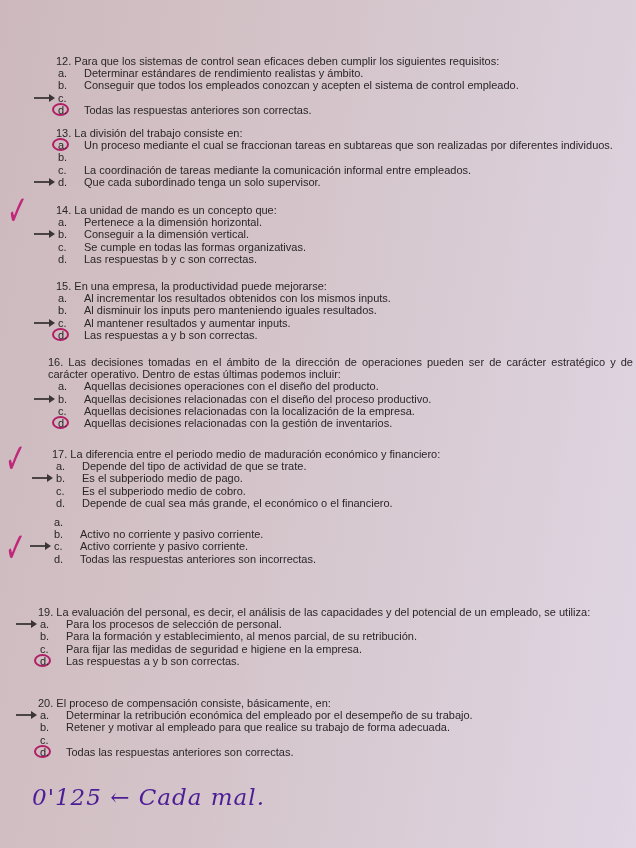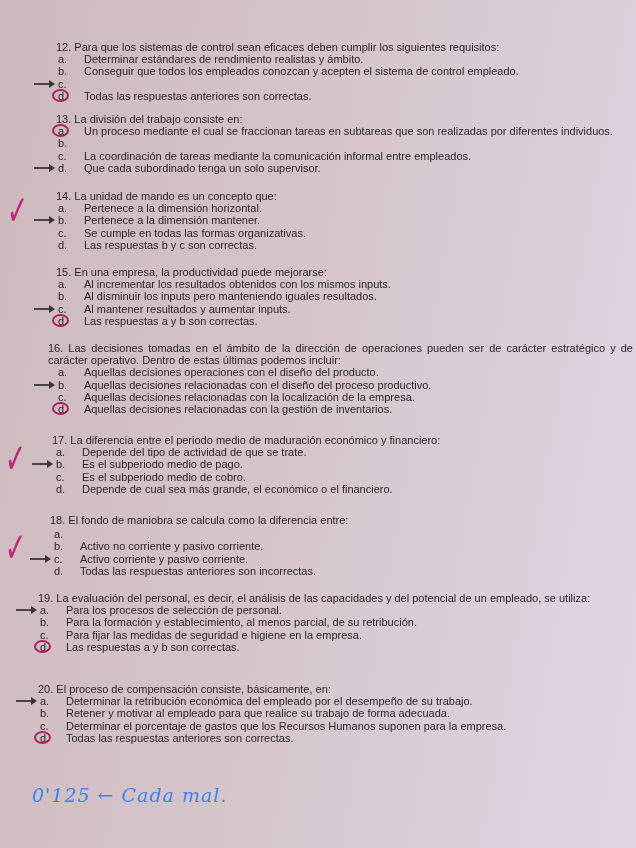--- a/index.html
+++ b/index.html
@@ -6,43 +6,43 @@
   body {
     width: 636px; height: 848px; overflow: hidden; position: relative;
     background: linear-gradient(100deg, #cdb9bd 0%, #d3c2c7 35%, #d8cbd3 65%, #e0d6e4 100%);
     font-family: "Liberation Sans", sans-serif;
     color: #2a2628;
   }
   .page {
     position: absolute; left: 0; top: 0; width: 636px; height: 848px;
   }
   .question { position: absolute; left: 56px; right: 0; font-size: 11px; line-height: 12.2px; }
-  .q-title { white-space: nowrap; }
+  .q-title { white-space: nowrap; margin-top: 14px; }
   .q-title.wrap { white-space: normal; width: 585px; text-align: justify; }
   .opt { position: relative; white-space: nowrap; height: 12.2px; }
   .opt .letter { position: absolute; left: 2px; width: 16px; }
   .opt .text { position: absolute; left: 28px; }
   .circle {
     position: absolute; left: -4px; top: -1px; width: 17px; height: 13px;
     border: 2px solid #b01e63; border-radius: 50%; box-sizing: border-box;
   }
   .arrow {
     position: absolute; left: -22px; top: 5px; width: 18px; height: 2px; background: #4a4446;
   }
   .arrow::after {
     content: ""; position: absolute; right: -3px; top: -3px;
     border-left: 6px solid #3a3436; border-top: 4px solid transparent; border-bottom: 4px solid transparent;
   }
   .check {
     position: absolute; font-family: "DejaVu Sans", sans-serif; color: #c0287a;
     font-size: 42px; line-height: 42px; transform: scaleX(0.6);
   }
   .handnote {
-    position: absolute; left: 32px; top: 784px; color: #3b82f6;
-    font-family: "DejaVu Serif", serif; font-style: italic; font-size: 19px; letter-spacing: 1px;
+    position: absolute; left: 32px; top: 784px; color: #4c1d95;
+    font-family: "DejaVu Serif", serif; font-style: italic; font-size: 23px; letter-spacing: 1px;
   }
 </style>
 </head>
 <body>
 
 <div class="page">
 
   <div class="question" style="top:41px;">
     <div class="q-title">12. Para que los sistemas de  control sean eficaces deben cumplir los siguientes requisitos:</div>
     <div class="opt">
@@ -88,21 +88,21 @@
   <span class="check" style="left:0px; top:190px;">✓</span>
   <div class="question" style="top:190px;">
     <div class="q-title">14. La unidad de mando es un concepto que:</div>
     <div class="opt">
         <span class="letter">a.</span>
         <span class="text">Pertenece a la dimensión horizontal.</span>
       </div>
     <div class="opt">
         <span class="arrow"></span>
         <span class="letter">b.</span>
-        <span class="text">Pertenece a la dimensión mantener.</span>
+        <span class="text">Conseguir a la dimensión vertical.</span>
       </div>
     <div class="opt">
         <span class="letter">c.</span>
         <span class="text">Se cumple en todas las formas organizativas.</span>
       </div>
     <div class="opt">
         <span class="letter">d.</span>
         <span class="text">Las respuestas b y c son correctas.</span>
       </div>
   </div>
@@ -172,21 +172,20 @@
         </div>
       <div class="opt">
           <span class="letter">d.</span>
           <span class="text">Depende de cual sea más grande, el económico o el financiero.</span>
         </div>
     </div>
   </div>
 
   <span class="check" style="left:-2px; top:527px;">✓</span>
   <div class="question" style="top:514px; left:50px;">
-    <div class="q-title">18. El fondo de maniobra se calcula como la diferencia entre:</div>
     <div style="margin-left:2px; margin-top:2px;">
       <div class="opt">
           <span class="letter">a.</span>
         </div>
       <div class="opt">
           <span class="letter">b.</span>
           <span class="text">Activo no corriente y pasivo corriente.</span>
         </div>
       <div class="opt">
           <span class="arrow"></span>
@@ -231,21 +230,20 @@
           <span class="arrow"></span>
           <span class="letter">a.</span>
           <span class="text">Determinar la retribución económica del empleado por el desempeño de su trabajo.</span>
         </div>
       <div class="opt">
           <span class="letter">b.</span>
           <span class="text">Retener y motivar al empleado para que realice su trabajo de forma adecuada.</span>
         </div>
       <div class="opt">
           <span class="letter">c.</span>
-          <span class="text">Determinar el porcentaje de gastos que los Recursos Humanos suponen para la empresa.</span>
         </div>
       <div class="opt">
           <span class="circle"></span>
           <span class="letter">d.</span>
           <span class="text">Todas las respuestas anteriores son correctas.</span>
         </div>
     </div>
   </div>
 
   <div class="handnote">0'125 ← Cada mal.</div>

